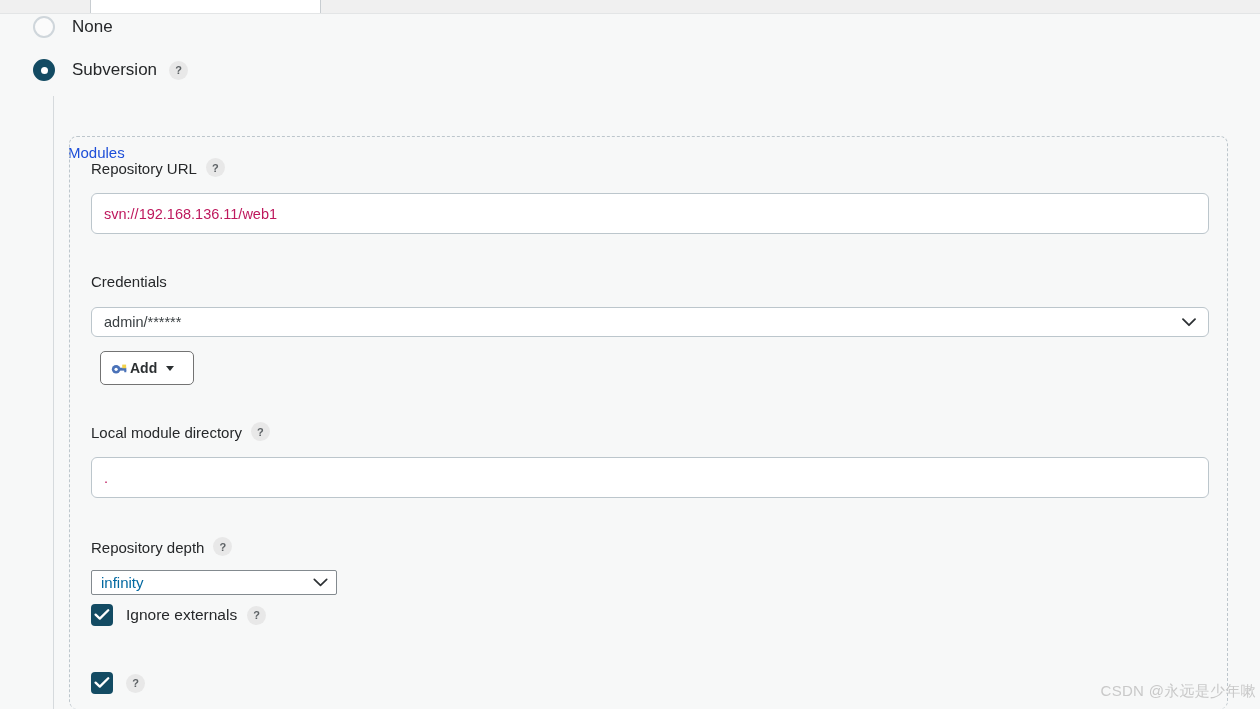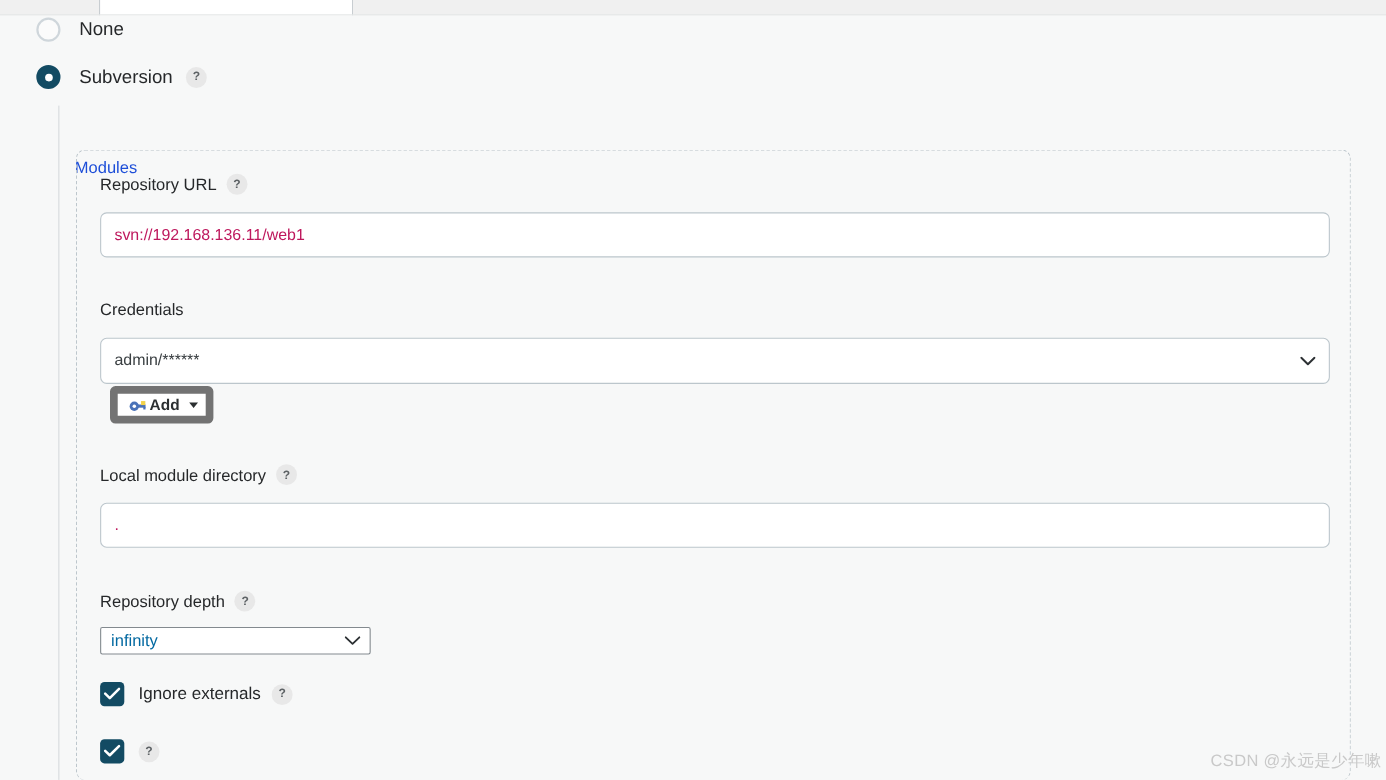--- a/index.html
+++ b/index.html
@@ -161,21 +161,21 @@
   }
   .chev {
     width: 14px; height: 9px;
     flex: 0 0 auto;
   }
 
   
   .add-btn {
     position: absolute;
     background: #ffffff;
-    border: 7px solid #737373;
+    border: 1px solid #737373;
     border-radius: 5px;
     display: flex;
     align-items: center;
     gap: 2px;
     padding: 0 10px;
     font-size: 14px;
     font-weight: bold;
     color: #2b2f31;
     cursor: pointer;
   }
@@ -274,21 +274,21 @@
     <span>Repository URL</span>
     <span class="help">?</span>
   </div>
   <div class="text-input" style="left:91px; top:193px; width:1118px; height:41px;">
     <span>svn://192.168.136.11/web1</span>
   </div>
 
   <div class="field-label" style="left:91px; top:273px;">
     <span>Credentials</span>
   </div>
-  <div class="combo" style="left:91px; top:307px; width:1118px; height:42px;">
+  <div class="combo" style="left:91px; top:307px; width:1118px; height:30px;">
     <span>admin/******</span>
     <svg class="chev" viewBox="0 0 14 9">
       <path d="M1 1.2 L7 7.2 L13 1.2" fill="none" stroke="#2d3134" stroke-width="1.8" stroke-linecap="round" stroke-linejoin="round"></path>
     </svg>
   </div>
 
   <div class="add-btn" style="left:100px; top:351px; width:94px; height:34px;">
     <svg class="key-icon" viewBox="0 0 20 20">
       <circle cx="6" cy="11" r="5" fill="#4a72b8"></circle>
       <circle cx="6" cy="11" r="1.9" fill="#ffffff"></circle>
@@ -312,21 +312,21 @@
     <span>Repository depth</span>
     <span class="help">?</span>
   </div>
   <div class="select-box" style="left:91px; top:570px; width:246px; height:25px;">
     <span>infinity</span>
     <svg width="15" height="9" viewBox="0 0 15 9">
       <path d="M1.3 1.4 L7.5 7.3 L13.7 1.4" fill="none" stroke="#2d3134" stroke-width="1.7" stroke-linecap="round" stroke-linejoin="round"></path>
     </svg>
   </div>
 
-  <div class="check-row" style="left:91px; top:620px;">
+  <div class="check-row" style="left:91px; top:604px;">
     <span class="checkbox">
       <svg width="16" height="14" viewBox="0 0 16 14">
         <path d="M1.6 6.6 L5.8 10.6 L14.2 2.2" fill="none" stroke="#ffffff" stroke-width="2.3" stroke-linecap="round" stroke-linejoin="round"></path>
       </svg>
     </span>
     <span class="check-label">
       <span>Ignore externals</span>
       <span class="help">?</span>
     </span>
   </div>

